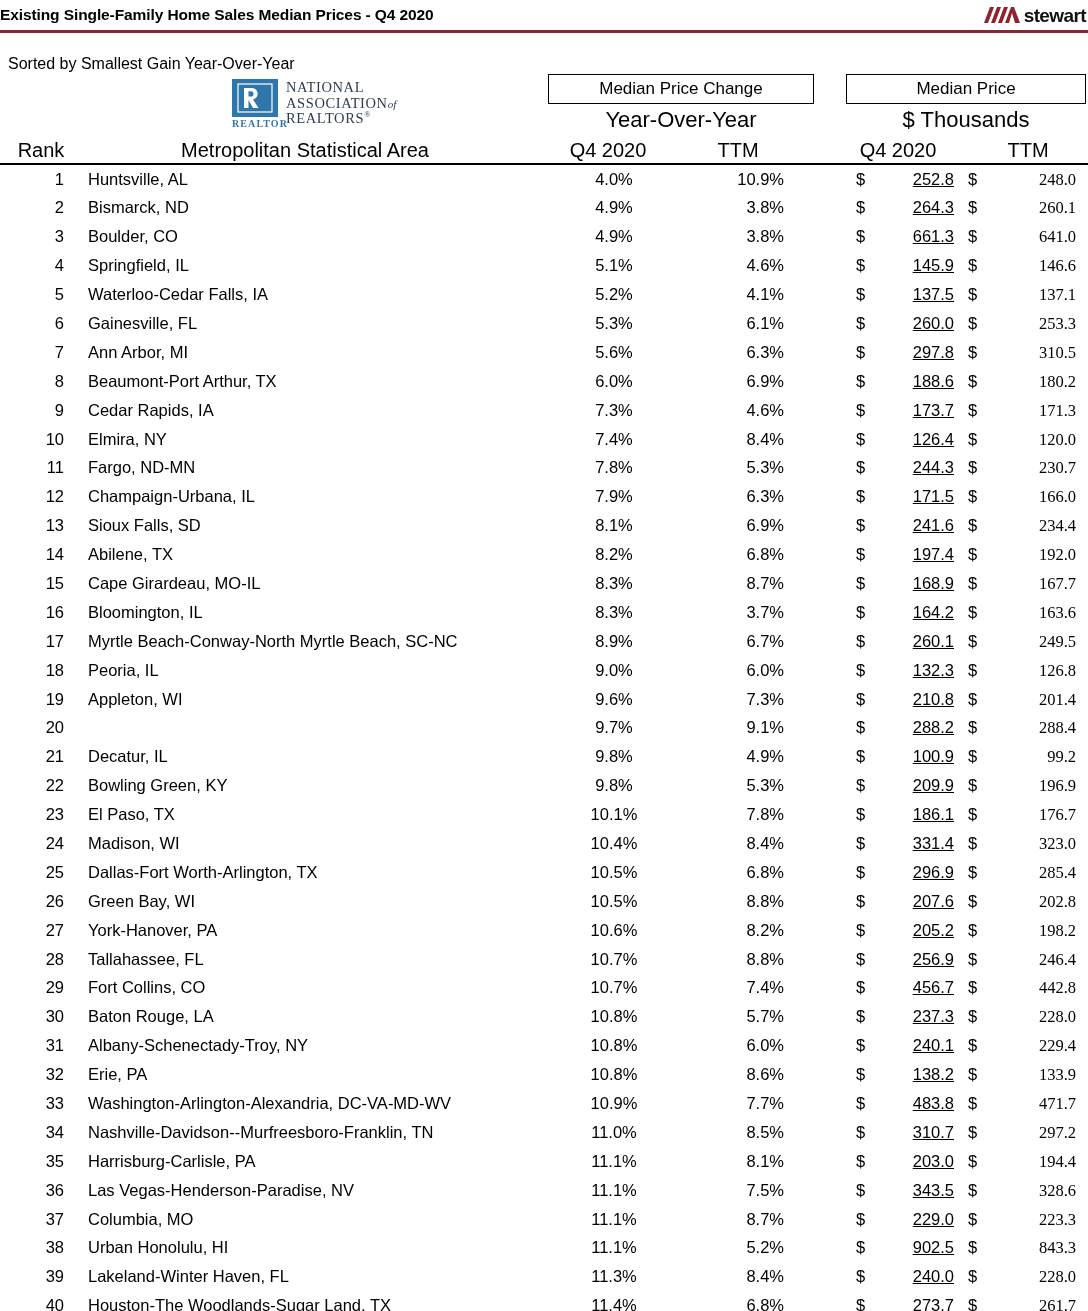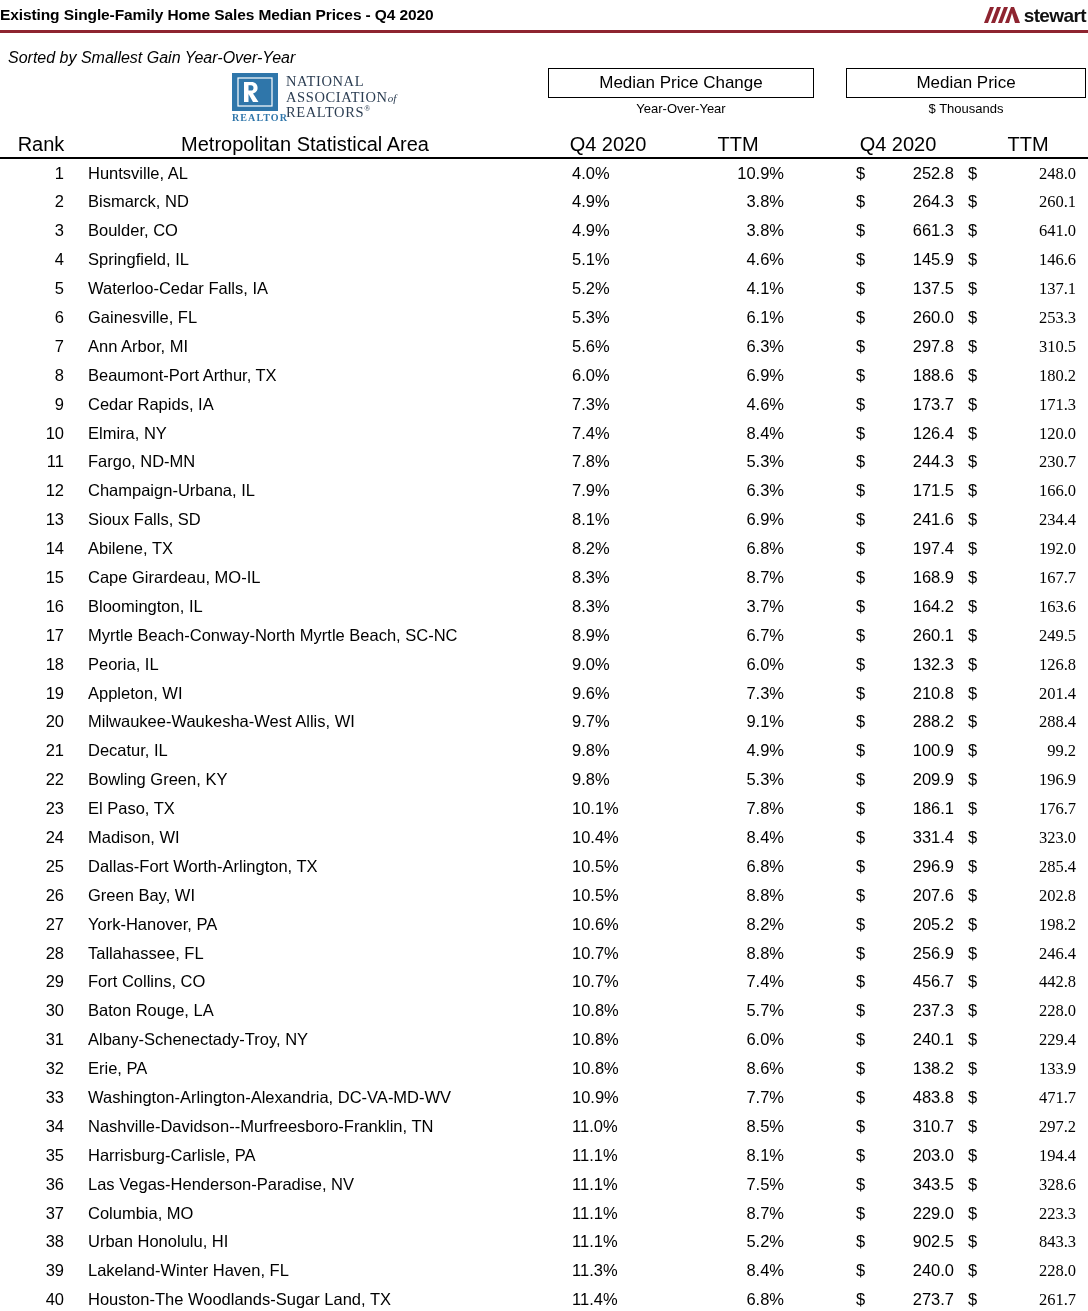--- a/index.html
+++ b/index.html
@@ -53,23 +53,22 @@
     font-weight: bold;
     letter-spacing: -0.6px;
     color: #111111;
     line-height: 1;
     margin-left: -1px;
   }
 
   
   .subtitle {
     font-size: 16px;
-    padding: 16px 0 0 8px;
+    padding: 22px 0 0 8px;
     white-space: nowrap;
-    font-style: italic;
   }
 
   
   .headband {
     position: relative;
     height: 66px;
   }
 
   
   .nar-logo {
@@ -131,21 +130,21 @@
     font-size: 17px;
     top: 1px;
   }
   .grp-box.change { left: 548px; width: 266px; }
   .grp-box.price  { left: 846px; width: 240px; }
 
   .grp-sub {
     position: absolute;
     top: 34px;
     text-align: center;
-    font-size: 13px;
+    font-size: 22px;
   }
   .grp-sub.change { left: 548px; width: 266px; }
   .grp-sub.price  { left: 846px; width: 240px; }
 
   
   .colhead {
     position: relative;
     height: 24px;
     font-size: 20px;
   }
@@ -170,24 +169,24 @@
     padding-top: 2px;
   }
   .row {
     position: relative;
     height: 28.9px;
     font-size: 16.5px;
   }
   .row > * { position: absolute; top: 3px; }
   .c-rank { left: 0;    width: 64px;  text-align: right; }
   .c-msa  { left: 88px; width: 470px; text-align: left; white-space: nowrap; }
-  .c-q4c  { left: 572px; width: 84px; text-align: left; }
+  .c-q4c  { left: 572px; width: 84px; text-align: center; }
   .c-ttmc { left: 700px; width: 84px; text-align: right; }
   .c-d1   { left: 856px; width: 12px; text-align: left; }
-  .c-q4p  { left: 878px; width: 76px;  text-align: right; }
+  .c-q4p  { left: 878px; width: 76px;  text-align: right; text-decoration: underline; }
   .c-d2   { left: 968px; width: 12px; text-align: left; }
   .c-ttmp { left: 990px; width: 86px;  text-align: right; font-family: Liberation Serif, serif; }
 </style>
 </head>
 <body>
 
 <div class="titlebar">
   <div class="title-text">Existing Single-Family Home Sales Median Prices - Q4 2020</div>
   <div class="stewart-logo">
     <svg class="stewart-mark" width="44" height="20" viewBox="0 0 44 20">
@@ -430,21 +429,20 @@
       <span class="c-msa">Appleton, WI</span>
       <span class="c-q4c">9.6%</span>
       <span class="c-ttmc">7.3%</span>
       <span class="c-d1">$</span>
       <span class="c-q4p">210.8</span>
       <span class="c-d2">$</span>
       <span class="c-ttmp">201.4</span>
     </div>
     <div class="row">
       <span class="c-rank">20</span>
-      <span class="c-msa">Milwaukee-Waukesha-West Allis, WI</span>
       <span class="c-q4c">9.7%</span>
       <span class="c-ttmc">9.1%</span>
       <span class="c-d1">$</span>
       <span class="c-q4p">288.2</span>
       <span class="c-d2">$</span>
       <span class="c-ttmp">288.4</span>
     </div>
     <div class="row">
       <span class="c-rank">21</span>
       <span class="c-msa">Decatur, IL</span>

